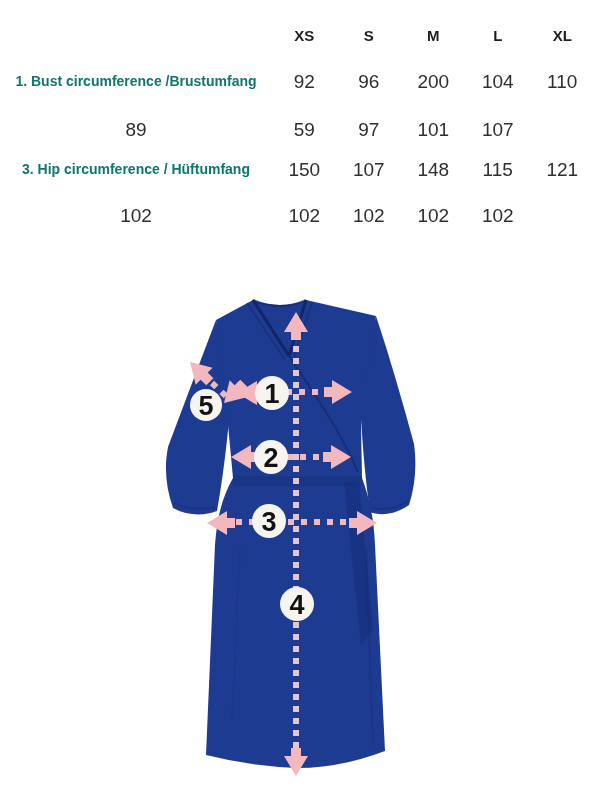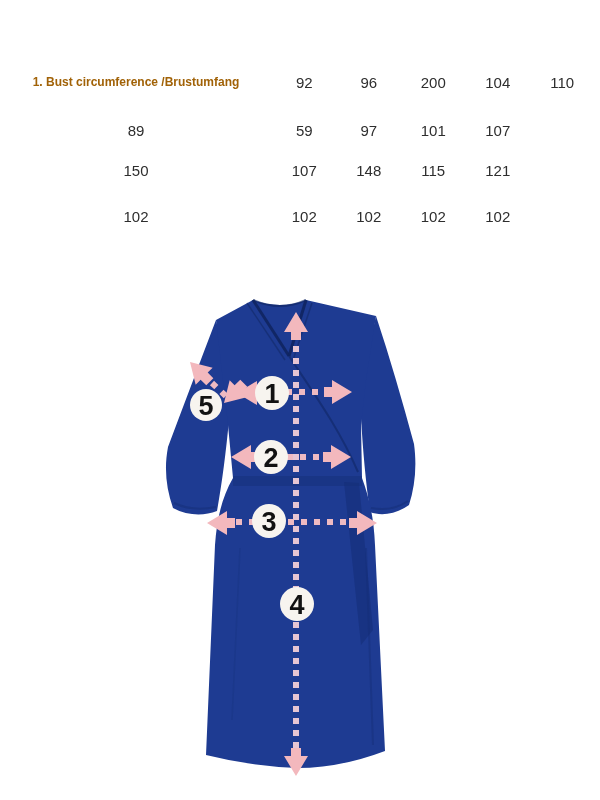--- a/index.html
+++ b/index.html
@@ -16,49 +16,58 @@
     align-items:center;
   }
   .trow.th{top:20px;height:30px;}
   .trow.r0{top:62px;height:40px;}
   .trow.r1{top:110px;height:40px;}
   .trow.r2{top:150px;height:40px;}
   .trow.r3{top:190px;height:52px;}
   .trow.r4{top:245px;height:40px;}
   .cell{text-align:center;}
   .cell.head{font-weight:bold;font-size:15px;color:#1d1d1d;}
-  .cell.lbl{font-weight:bold;font-size:12px;line-height:1.55;color:#a16207;padding:0 8px;}
-  .cell.val{font-size:15px;color:#2e2e2e;}
+  .cell.lbl{font-weight:bold;font-size:14px;line-height:1.55;color:#0f766e;padding:0 8px;}
+  .cell.val{font-size:19px;color:#2e2e2e;}
   
   .diagram{position:absolute;left:0;top:0;width:600px;height:800px;}
   svg text.marker-num{
     font-family:"Liberation Sans","DejaVu Sans",sans-serif;
     font-weight:bold;font-size:27px;text-anchor:middle;
   }
 </style>
 </head>
 <body>
 
 <div class="table-wrap">
+    <div class="trow th">
+      <div class="cell lbl"></div>
+      <div class="cell head">XS</div>
+      <div class="cell head">S</div>
+      <div class="cell head">M</div>
+      <div class="cell head">L</div>
+      <div class="cell head">XL</div>
+    </div>
     <div class="trow r0">
       <div class="cell lbl">1. Bust circumference /Brustumfang</div>
       <div class="cell val">92</div>
       <div class="cell val">96</div>
       <div class="cell val">200</div>
       <div class="cell val">104</div>
       <div class="cell val">110</div>
     </div>
     <div class="trow r1">
       <div class="cell val">89</div>
       <div class="cell val">59</div>
       <div class="cell val">97</div>
       <div class="cell val">101</div>
       <div class="cell val">107</div>
     </div>
     <div class="trow r2">
+      <div class="cell lbl">3. Hip circumference / Hüftumfang</div>
       <div class="cell val">150</div>
       <div class="cell val">107</div>
       <div class="cell val">148</div>
       <div class="cell val">115</div>
       <div class="cell val">121</div>
     </div>
     <div class="trow r3">
       <div class="cell val">102</div>
       <div class="cell val">102</div>
       <div class="cell val">102</div>

